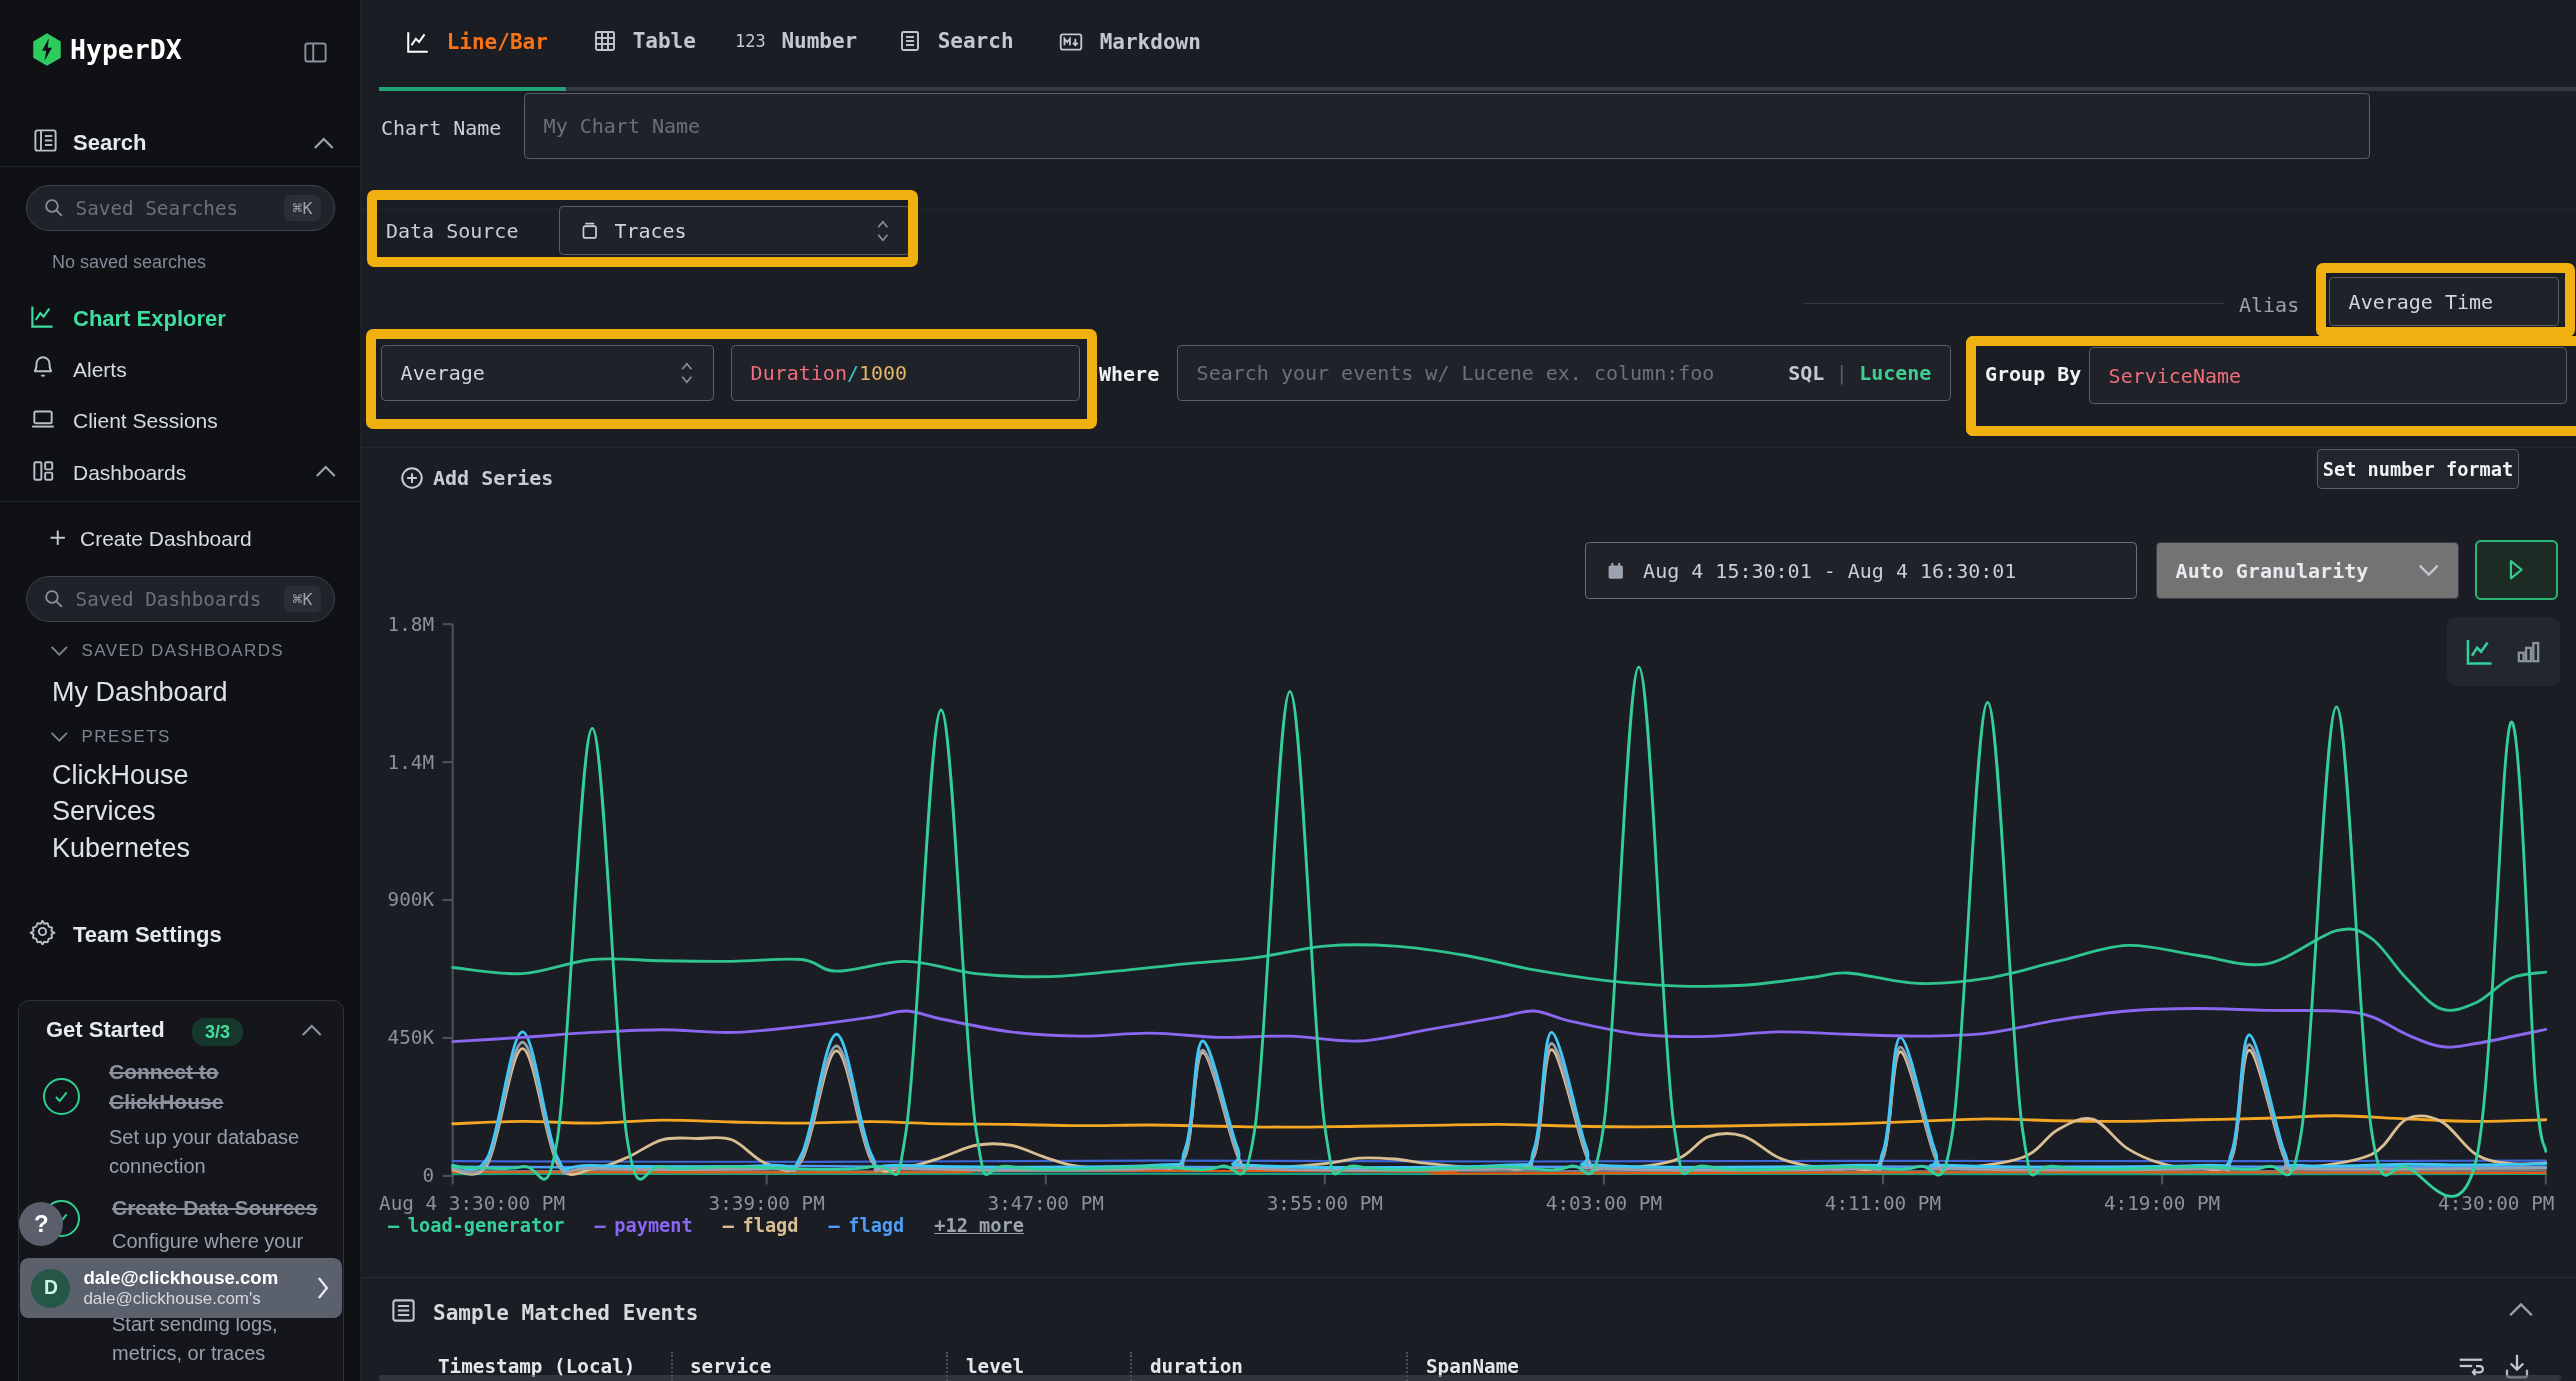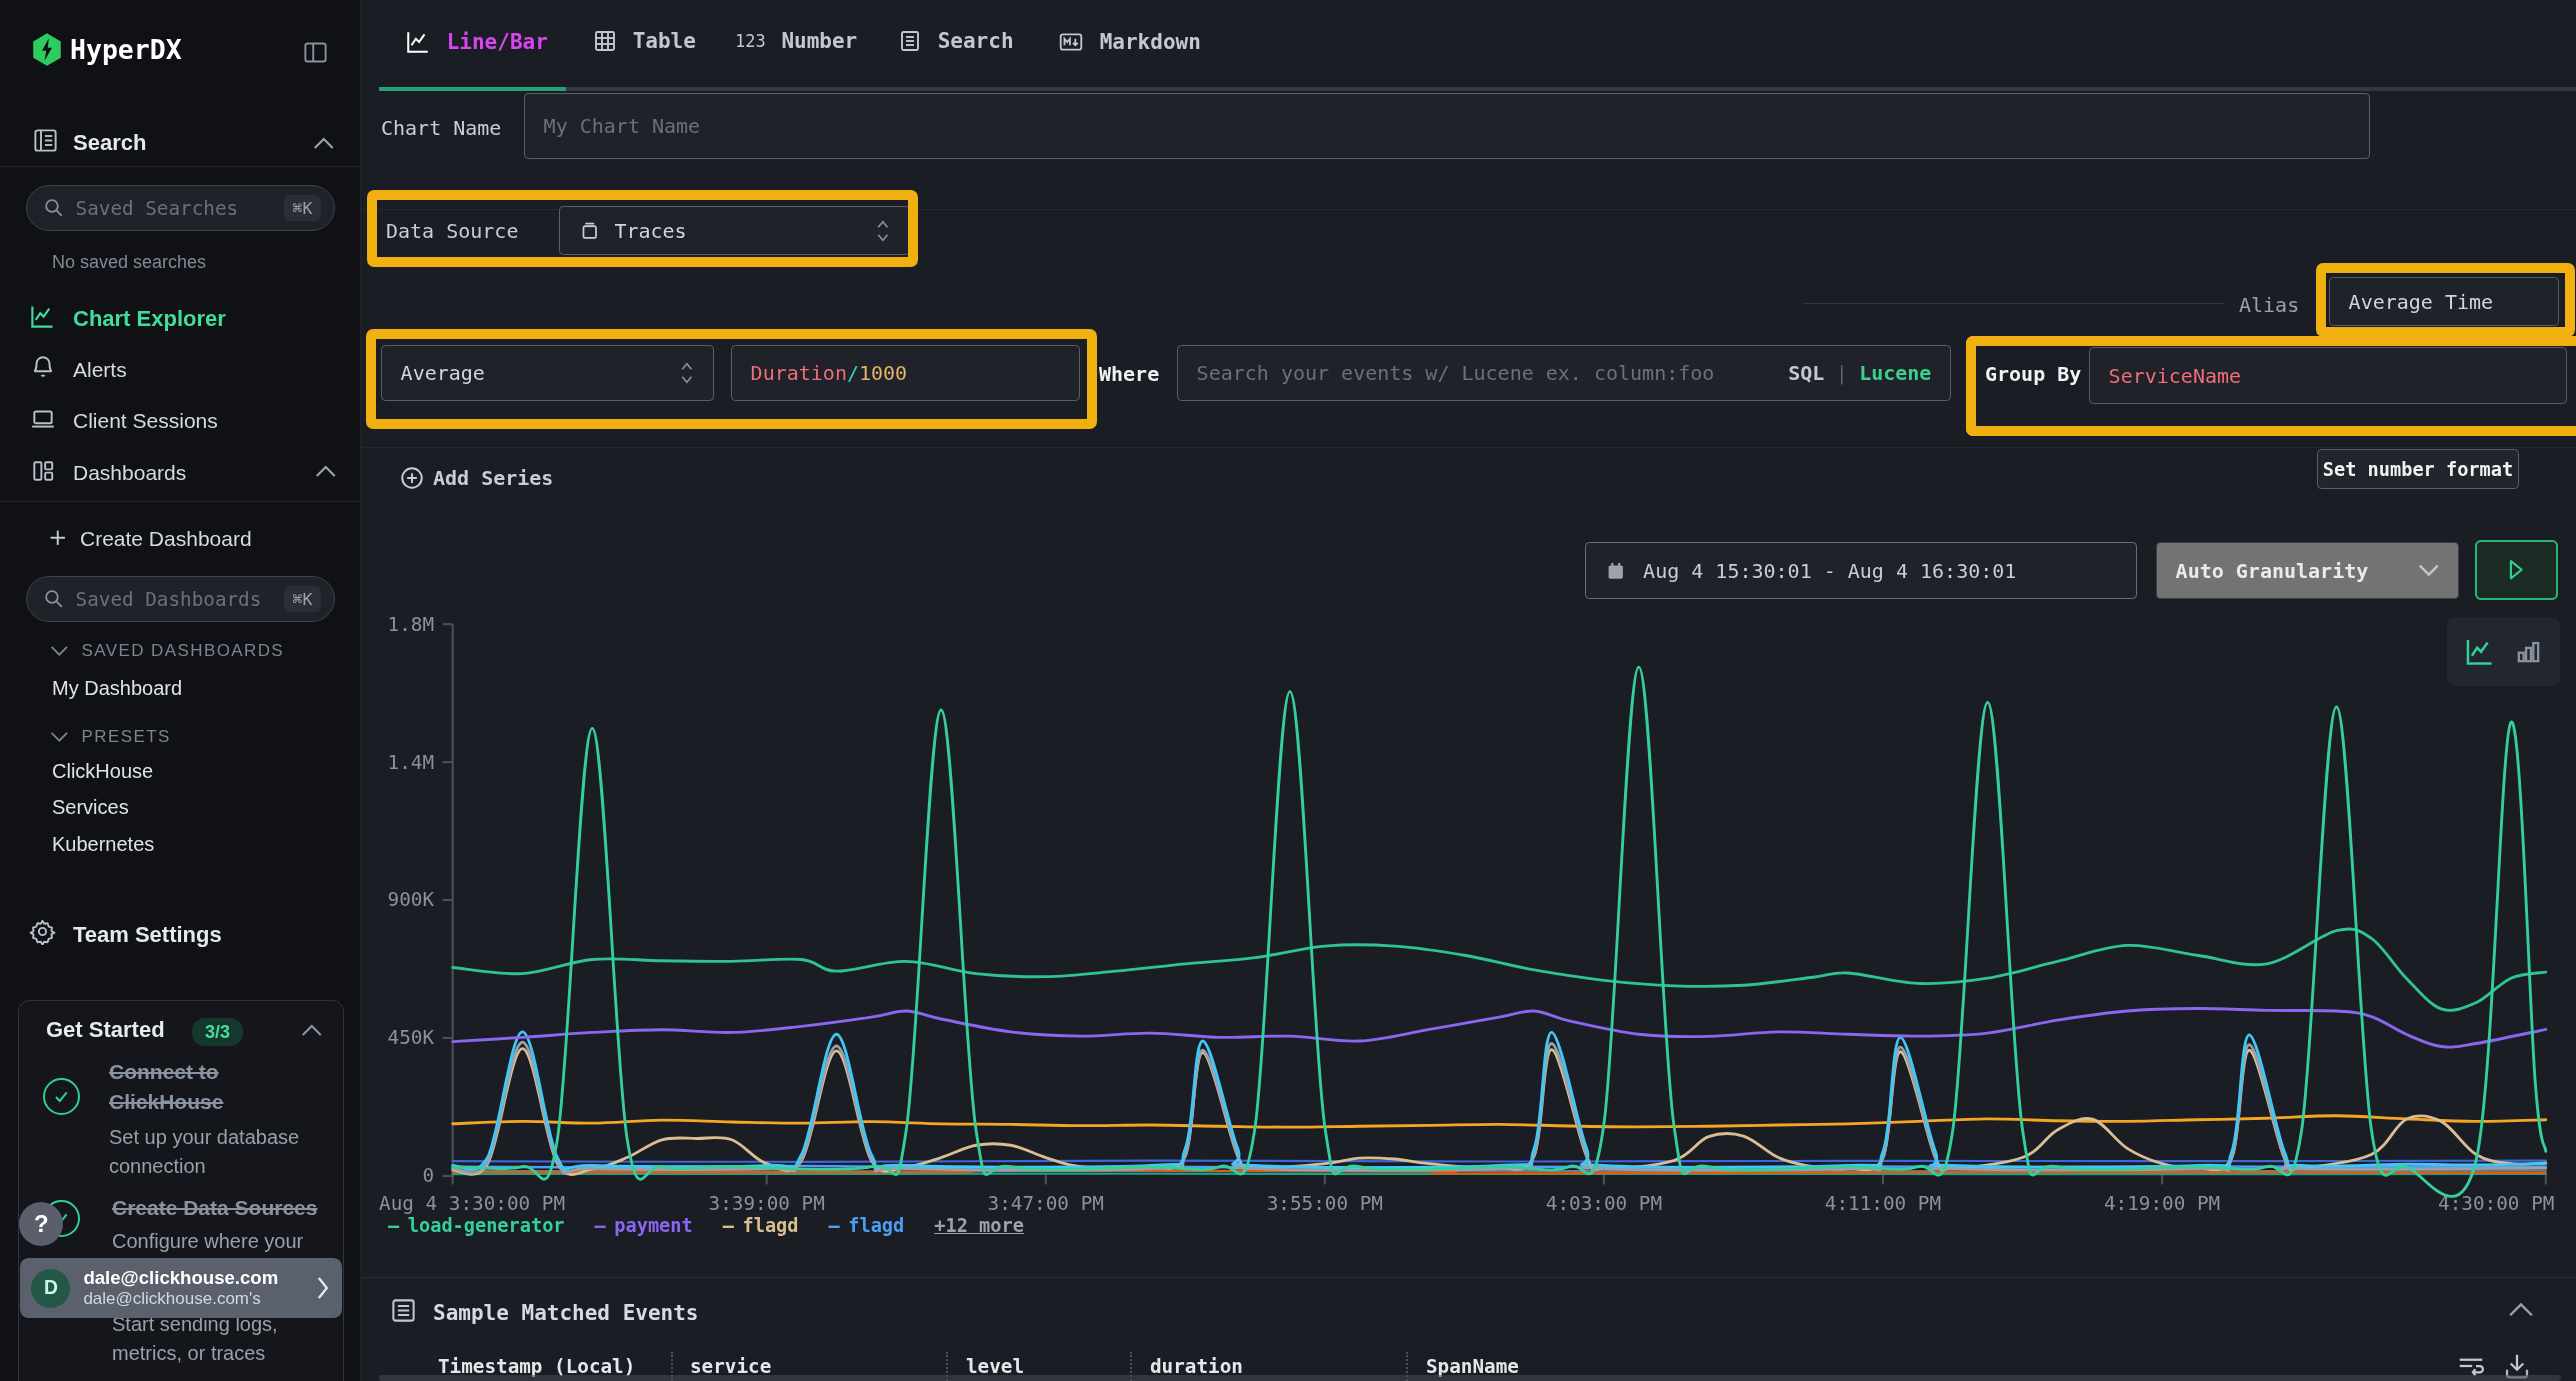--- a/index.html
+++ b/index.html
@@ -11,26 +11,26 @@
 
   
   #sidebar { position:absolute; left:0; top:0; width:361px; height:1381px; background:#0F1115; border-right:1.4px solid #20232A; z-index:5; }
   .side-divider { position:absolute; left:0; width:361px; height:1.4px; background:#20242B; }
   .nav-label { font-size:21px; color:#D7DBE0; }
   .nav-icon { color:#B9C0CA; }
   .pill { position:absolute; left:26px; width:309px; height:46px; background:#1F2228; border:1.4px solid #3E434C; border-radius:24px; display:flex; align-items:center; padding:0 13px 0 15.7px; }
   .pill .ph { font-family:"DejaVu Sans Mono", monospace; font-size:19.3px; color:#6A717E; flex:1; margin-left:11.4px; }
   .kbd { font-family:"DejaVu Sans Mono", monospace; font-size:16.5px; color:#9AA3AF; background:#2A2F37; border-radius:5.7px; padding:3.6px 8.6px; }
   .group-head { font-size:17px; color:#7C8493; letter-spacing:1.4px; display:flex; align-items:center; gap:13px; }
-  .side-item { font-size:20px; color:#DFE3E8; }
+  .side-item { font-size:27px; color:#DFE3E8; }
 
   
   #main { position:absolute; left:361px; top:0; width:2215px; height:1381px; background:#1A1D23; }
   .tab { position:absolute; top:29px; display:flex; align-items:center; gap:15.7px; font-family:"DejaVu Sans Mono", monospace; font-size:21px; font-weight:bold; color:#C3C8D0; cursor:pointer; }
-  .tab.active { color:#d946ef; }
+  .tab.active { color:#f97316; }
   .underline { position:absolute; height:4.3px; top:87px; }
   .field-label { font-family:"DejaVu Sans Mono", monospace; font-size:20px; color:#C9CED6; }
   .input { position:absolute; background:#1F2228; border:1.4px solid #5A5F68; border-radius:4.3px; display:flex; align-items:center; padding:0 18.6px; font-family:"DejaVu Sans Mono", monospace; font-size:20px; color:#D2D6DC; }
   .input .placeholder { color:#6A717E; }
   .hl-box { position:absolute; border:10px solid #F0B00F; border-radius:7.2px; pointer-events:none; z-index:20; }
   .divider { position:absolute; left:0; width:2215px; height:1.4px; background:#24272E; }
   .code-red { color:#F06E7A; }
   .code-cyan { color:#35C9C3; }
   .code-num { color:#E2B767; }
   .btn { background:#22262C; border:1.4px solid #5A5F68; border-radius:4.3px; color:#F0F2F5; font-family:"DejaVu Sans Mono", monospace; font-weight:bold; font-size:18.6px; display:flex; align-items:center; justify-content:center; }

